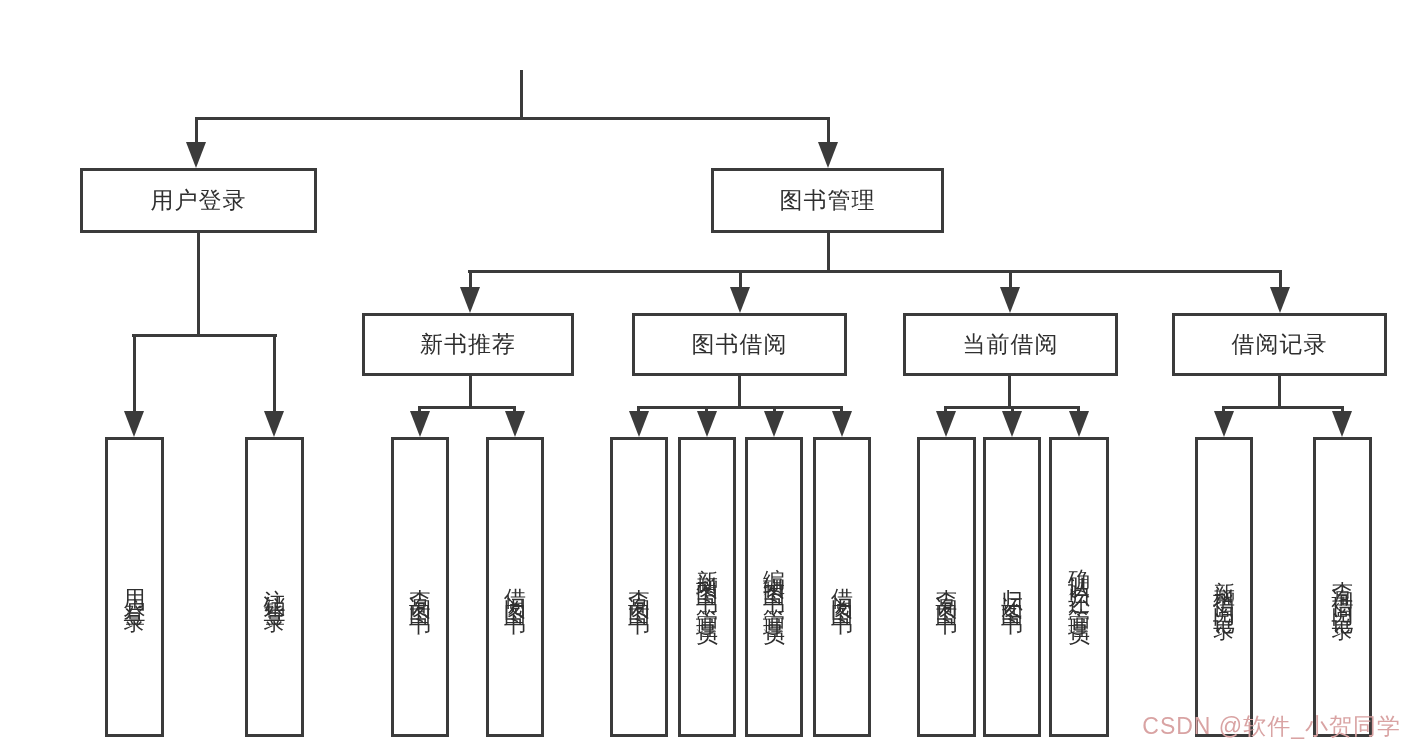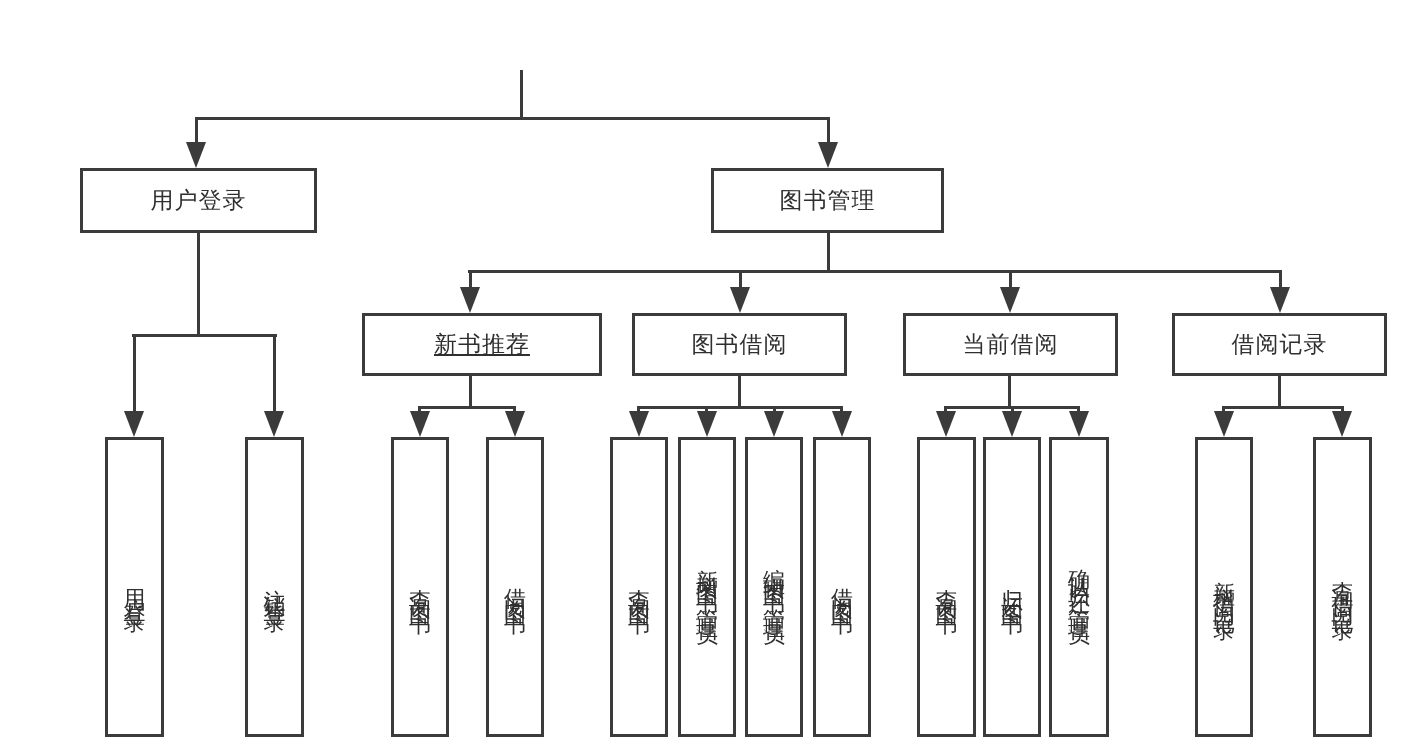--- a/index.html
+++ b/index.html
@@ -37,21 +37,21 @@
     border-left:10px solid transparent;
     border-right:10px solid transparent;
     border-top:26px solid #3b3b3b;
   }
   
   .n-root{left:23px;top:13px;width:997px;height:57px;}
   
   .n-login{left:80px;top:168px;width:237px;height:65px;}
   .n-mgmt{left:711px;top:168px;width:233px;height:65px;text-align:right;}
   
-  .n-rec {left:362px;top:313px;width:240px;height:63px;text-decoration:underline;}
+  .n-rec {left:362px;top:313px;width:212px;height:63px;}
   .n-bor {left:632px;top:313px;width:215px;height:63px;}
   .n-cur {left:903px;top:313px;width:215px;height:63px;}
   .n-recd{left:1172px;top:313px;width:215px;height:63px;}
   
   .f-u1{left:105px;width:59px;}  .f-u2{left:245px;width:59px;}
   .f-r1{left:391px;width:58px;}  .f-r2{left:486px;width:58px;}
   .f-b1{left:610px;width:58px;}  .f-b2{left:678px;width:58px;}
   .f-b3{left:745px;width:58px;}  .f-b4{left:813px;width:58px;}
   .f-c1{left:917px;width:59px;}  .f-c2{left:983px;width:58px;}  .f-c3{left:1049px;width:60px;}
   .f-d1{left:1195px;width:58px;} .f-d2{left:1313px;width:59px;}
@@ -186,13 +186,14 @@
   <i class="v" style="left:1077px;top:406px;height:9px;"></i>
   <i class="ah" style="left:1069px;top:411px;"></i>
 
   <i class="v" style="left:1278px;top:376px;height:33px;"></i>
   <i class="h" style="left:1222px;top:406px;width:122px;"></i>
   <i class="v" style="left:1222px;top:406px;height:9px;"></i>
   <i class="ah" style="left:1214px;top:411px;"></i>
   <i class="v" style="left:1341px;top:406px;height:9px;"></i>
   <i class="ah" style="left:1332px;top:411px;"></i>
 
+  <div class="watermark">CSDN @软件_小贺同学</div>
 </div>
 
 </body></html>

